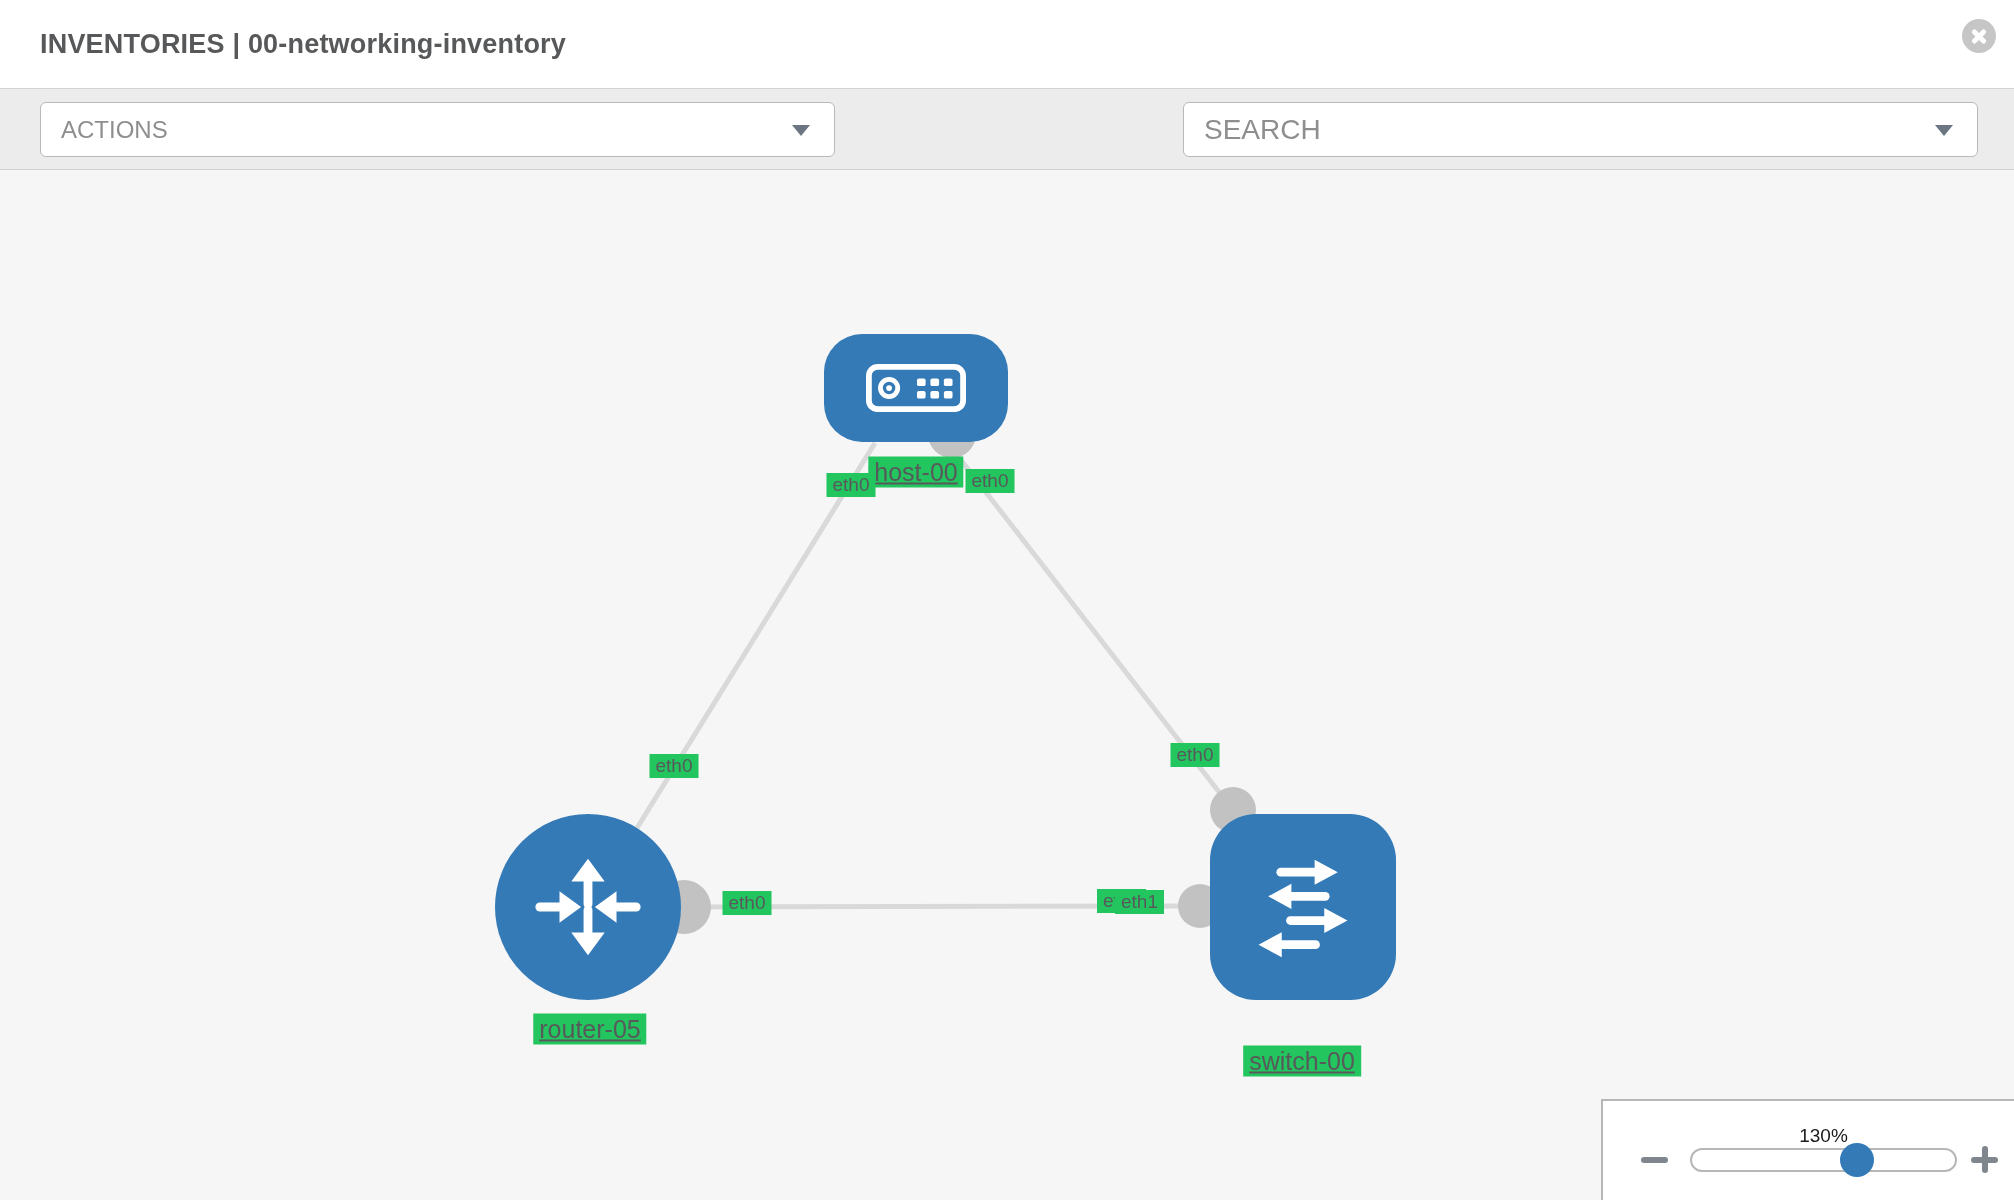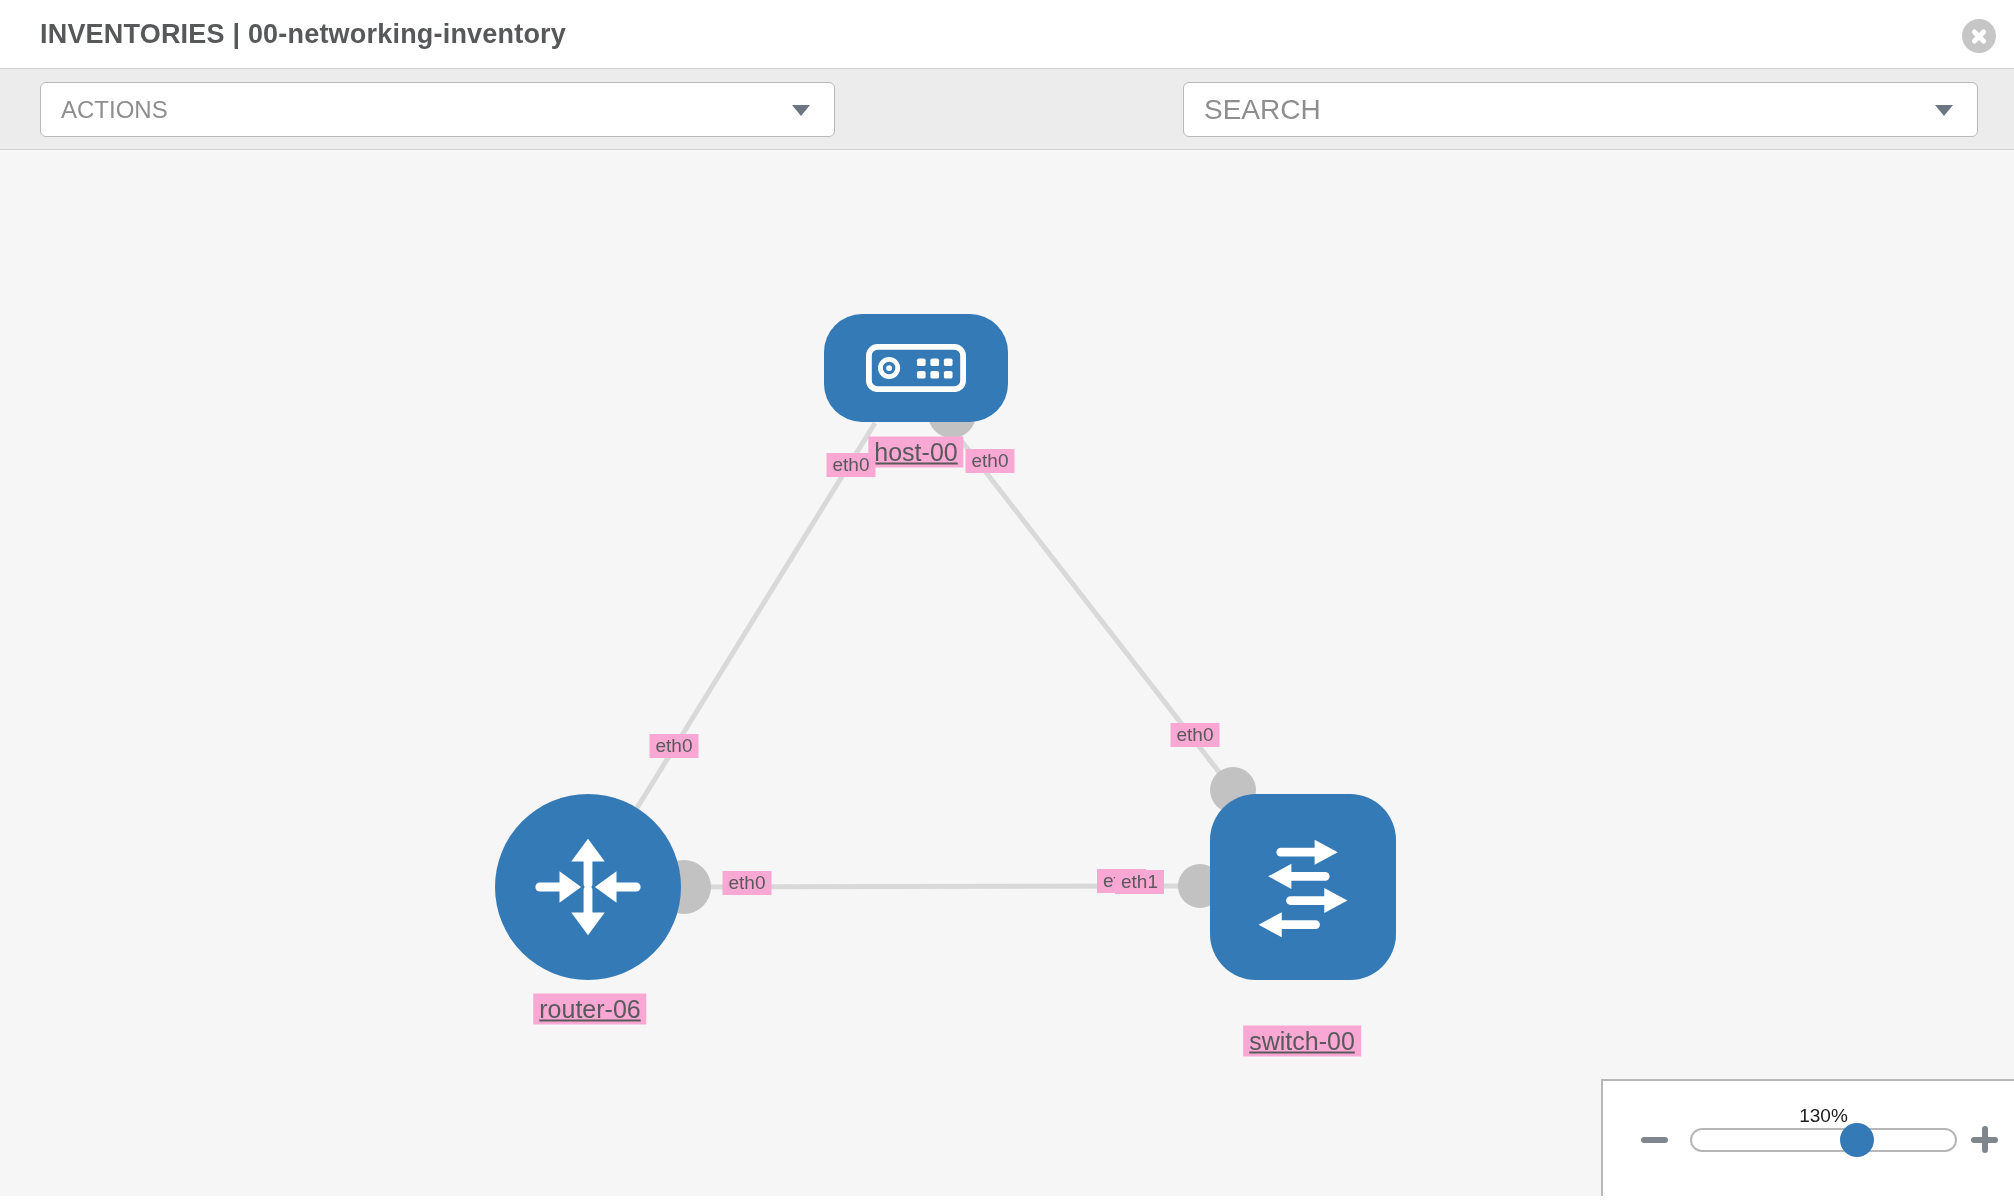--- a/index.html
+++ b/index.html
@@ -2,21 +2,21 @@
 <html><head>
 <meta charset="utf-8">
 <style>
   * { margin:0; padding:0; box-sizing:border-box; }
   html,body { width:2014px; height:1200px; overflow:hidden; background:#fff;
     font-family:"Liberation Sans","DejaVu Sans",sans-serif; }
 
   .app { position:relative; width:2014px; height:1200px; }
 
   
-  .header { position:relative; height:68px; background:#fff;padding-left:48px; }
+  .header { position:relative; height:88px; background:#fff;padding-left:48px; }
   .page-title { position:absolute; left:40px; top:50%; transform:translateY(-50%);
     font-size:27px; font-weight:bold; color:#57585a; letter-spacing:.2px; }
   .close-btn { position:absolute; right:18px; top:19px; width:34px; height:34px;
     border-radius:50%; background:#c6c6c6; cursor:pointer; }
   .close-btn::before,.close-btn::after { content:""; position:absolute; left:8px; top:14.5px;
     width:18px; height:5px; background:#fff; border-radius:2.5px; }
   .close-btn::before { transform:rotate(45deg); }
   .close-btn::after  { transform:rotate(-45deg); }
 
   
@@ -43,21 +43,21 @@
   
   .canvas { position:relative; width:2014px; height:1046px; background:#f6f6f6; overflow:hidden; }
   .links { position:absolute; left:0; top:0; }
 
   .node { position:absolute; background:#337ab7; display:flex;
     align-items:center; justify-content:center; cursor:pointer; }
   .node-host { left:824px; top:164px; width:184px; height:108px; border-radius:38px; }
   .node-router { left:495px; top:644px; width:186px; height:186px; border-radius:50%; }
   .node-switch { left:1210px; top:644px; width:186px; height:186px; border-radius:46px; }
 
-  .chip { position:absolute; transform:translate(-50%,-50%); background:#f9a8d4;
+  .chip { position:absolute; transform:translate(-50%,-50%); background:#22c55e;
     color:#58595b; padding:1px 6px; white-space:nowrap; }
   .chip-node { font-size:25px;text-decoration:underline; }
   .chip-if { font-size:19px; }
   .chip-host-label   { left:916px;  top:302px; }
   .chip-eth-host-l   { left:851px;  top:315px; }
   .chip-eth-host-r   { left:990px;  top:311px; }
   .chip-router-label { left:590px;  top:859px; }
   .chip-switch-label { left:1302px; top:891px;text-align:center; }
   .chip-eth-diag-r   { left:674px;  top:596px; }
   .chip-eth-diag-s   { left:1195px; top:585px; }
@@ -167,21 +167,21 @@
           <polygon points="24,49 48,36 48,62" stroke="none"></polygon>
           <line x1="47" y1="74" x2="84" y2="74"></line>
           <polygon points="106,74 82,61 82,87" stroke="none"></polygon>
           <line x1="73" y1="99" x2="36" y2="99"></line>
           <polygon points="14,99 38,86 38,112" stroke="none"></polygon>
         </g>
       </svg>
     </div>
 
     <div class="chip chip-node chip-host-label">host-00</div>
-    <div class="chip chip-node chip-router-label">router-06</div>
+    <div class="chip chip-node chip-router-label">router-05</div>
     <div class="chip chip-node chip-switch-label">switch-00</div>
 
     <div class="chip chip-if chip-eth-host-l">eth0</div>
     <div class="chip chip-if chip-eth-host-r">eth0</div>
     <div class="chip chip-if chip-eth-diag-r">eth0</div>
     <div class="chip chip-if chip-eth-diag-s">eth0</div>
     <div class="chip chip-if chip-eth-horiz-r">eth0</div>
     <div class="chip-combo">
       <span class="chip chip-if chip-eth-back">eth0</span>
       <span class="chip chip-if chip-eth-front">eth1</span>

